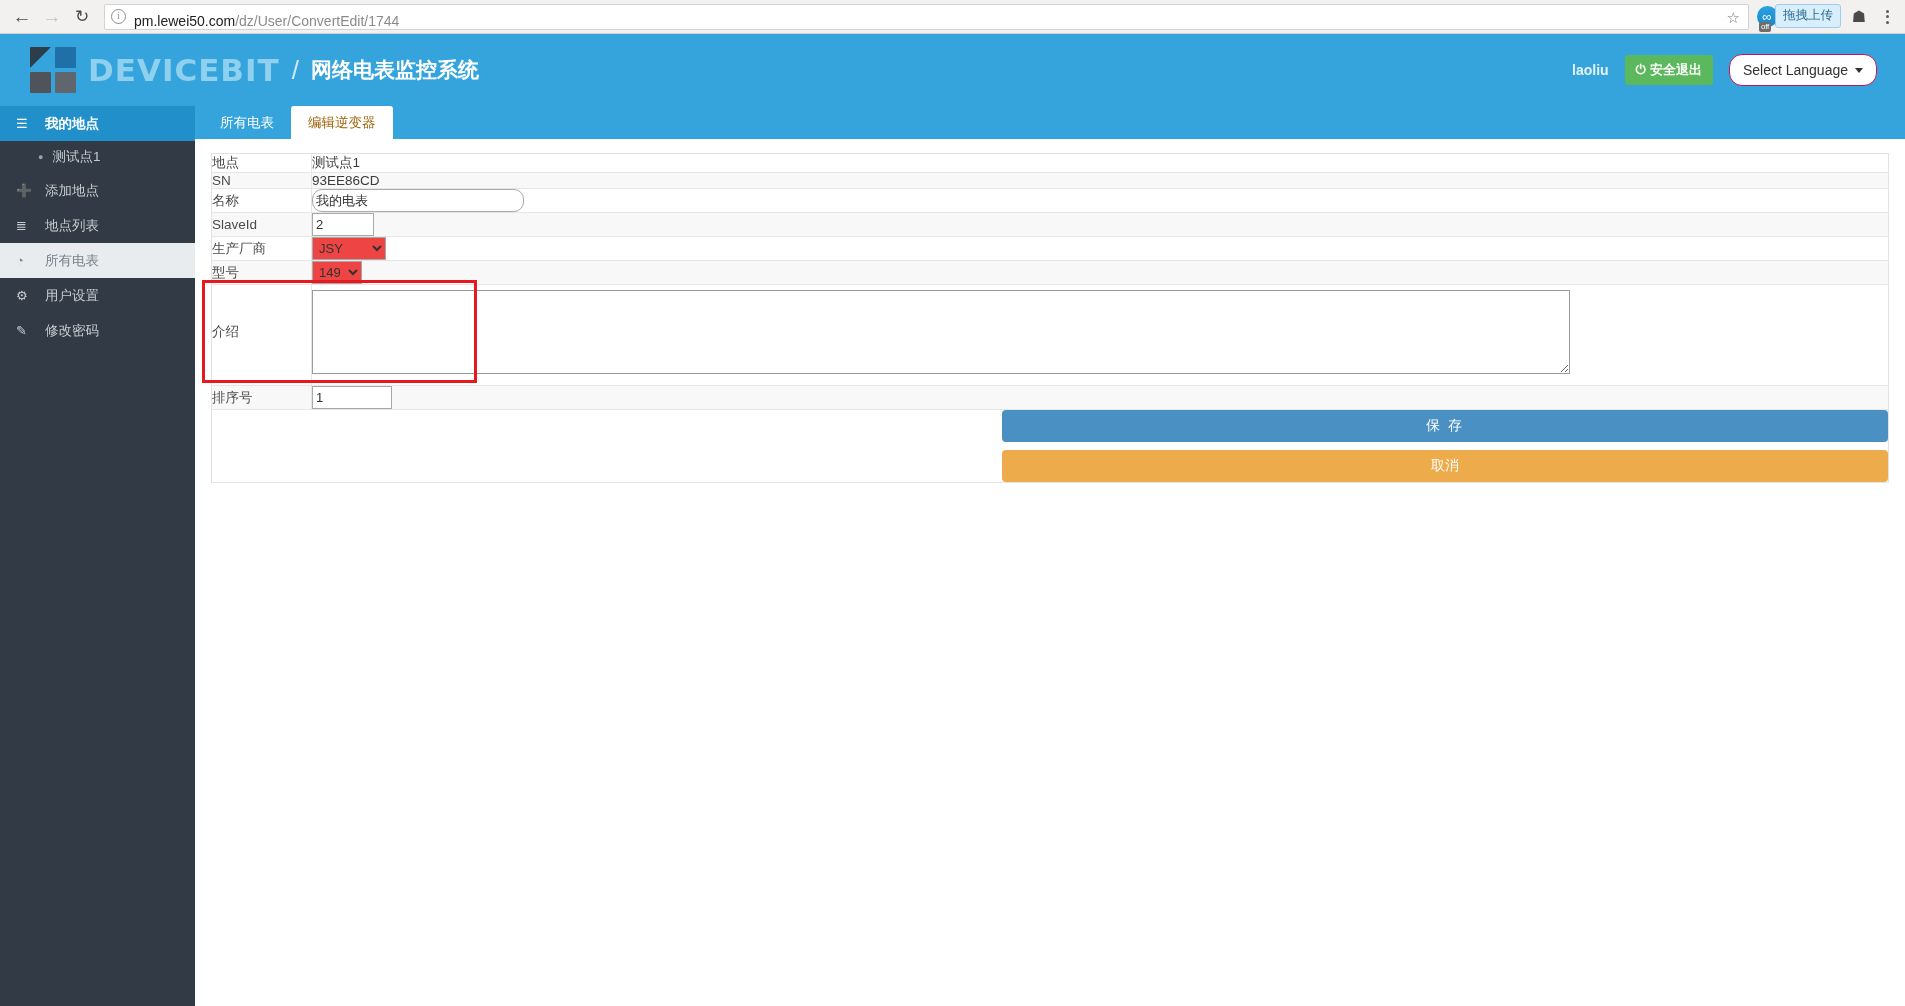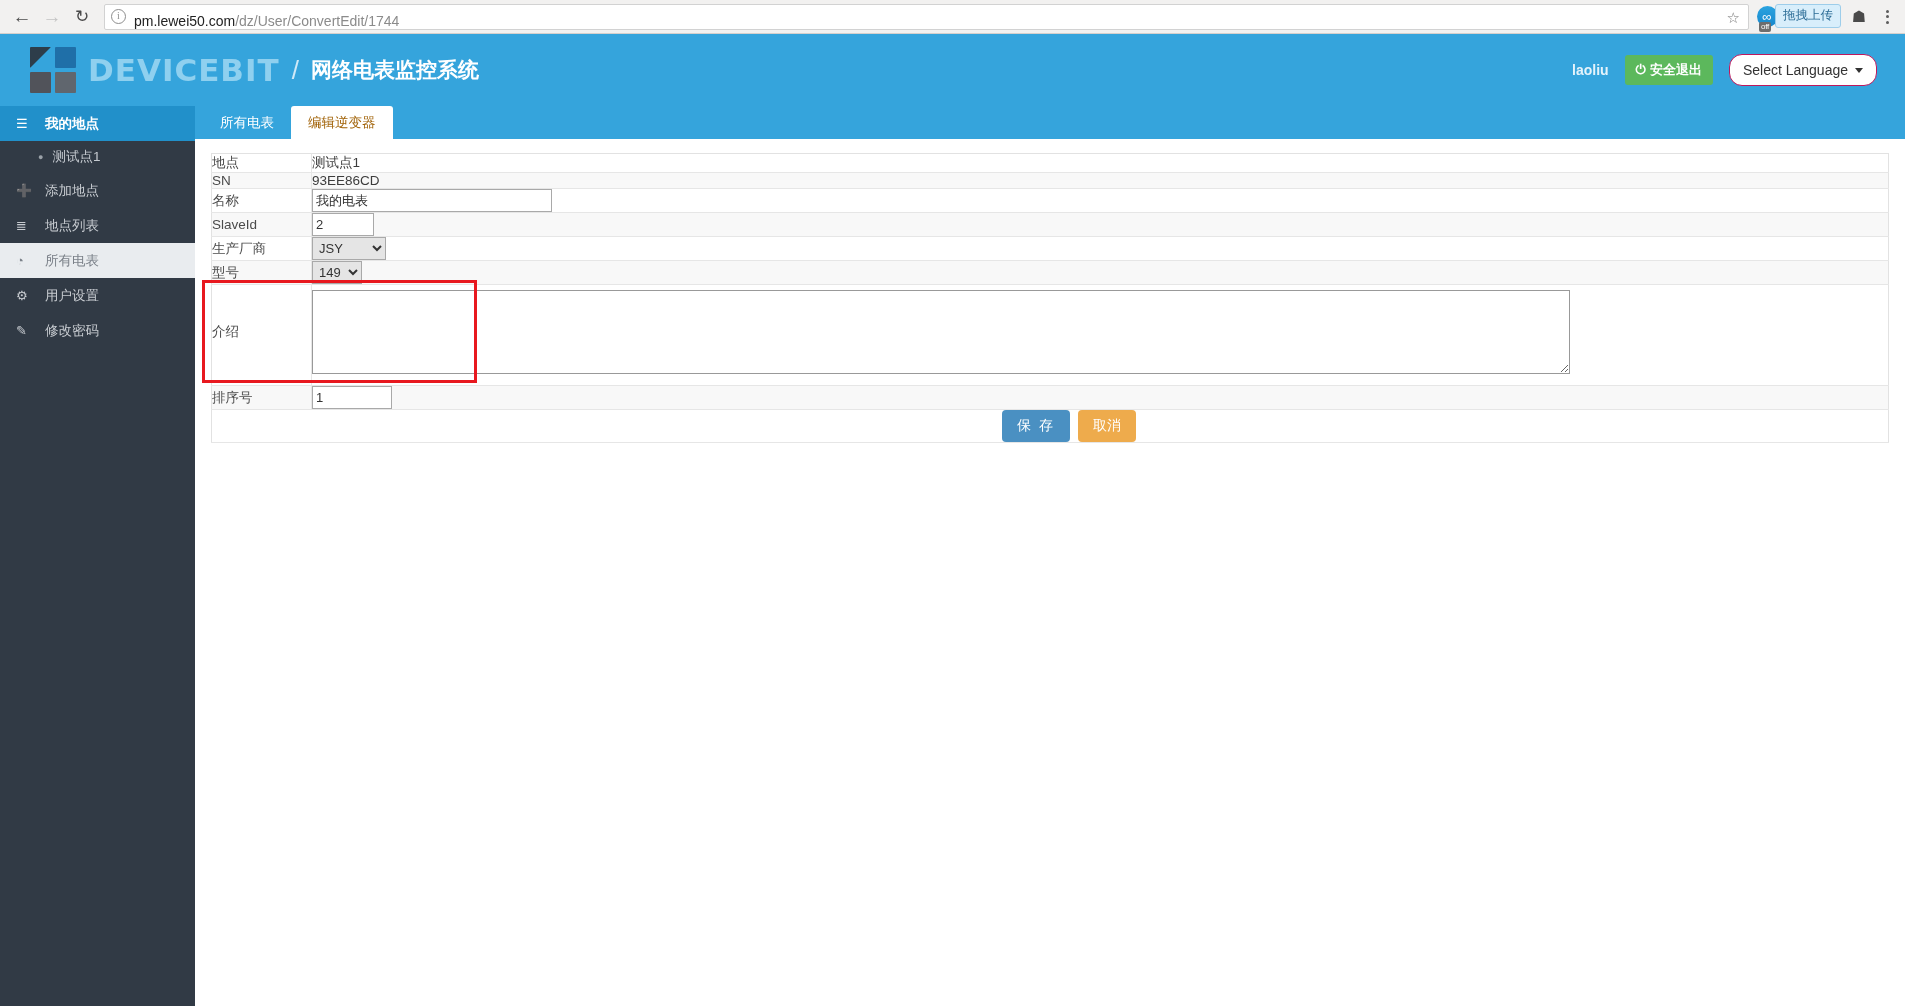--- a/index.html
+++ b/index.html
@@ -227,44 +227,44 @@
 
   input.txt {
     border: 1px solid #a9a9a9;
     height: 23px;
     font-size: 13px;
     padding: 1px 3px;
     color: #333;
     font-family: "Liberation Sans", sans-serif;
     background: #fff;
   }
-  input.w-name { width: 240px; }
+  input.w-name { width: 212px; border-radius: 10px; }
   input.w-slave { width: 62px; }
   input.w-order { width: 80px; }
   select.sel {
     border: 1px solid #a9a9a9;
     height: 23px;
     font-size: 13px;
     padding: 1px 2px;
     color: #333;
-    background: #e5e5e5;
+    background: #ef4444;
     font-family: "Liberation Sans", sans-serif;
   }
   select.w-maker { width: 74px; }
   select.w-model { width: 50px; }
   textarea.intro {
     width: 1258px; height: 84px;
     border: 1px solid #999;
     resize: both;
     font-family: "Liberation Sans", sans-serif;
     font-size: 13px;
     display: block;
   }
   .btn-row td { text-align: left; padding: 12px 0; }
-  .btn-holder { display: flex; gap: 8px; padding-left: 790px; }
+  .btn-holder { display: flex; gap: 8px; padding-left: 790px; flex-direction: column; }
   .btn {
     border: none; border-radius: 4px;
     color: #fff; font-size: 14px;
     padding: 7px 15px; cursor: pointer;
     letter-spacing: 2px;
     font-family: "Liberation Sans", sans-serif;
   }
   .btn-save { background: #4a90c2; }
   .btn-cancel { background: #eeab4c; letter-spacing: 0px; }
 

